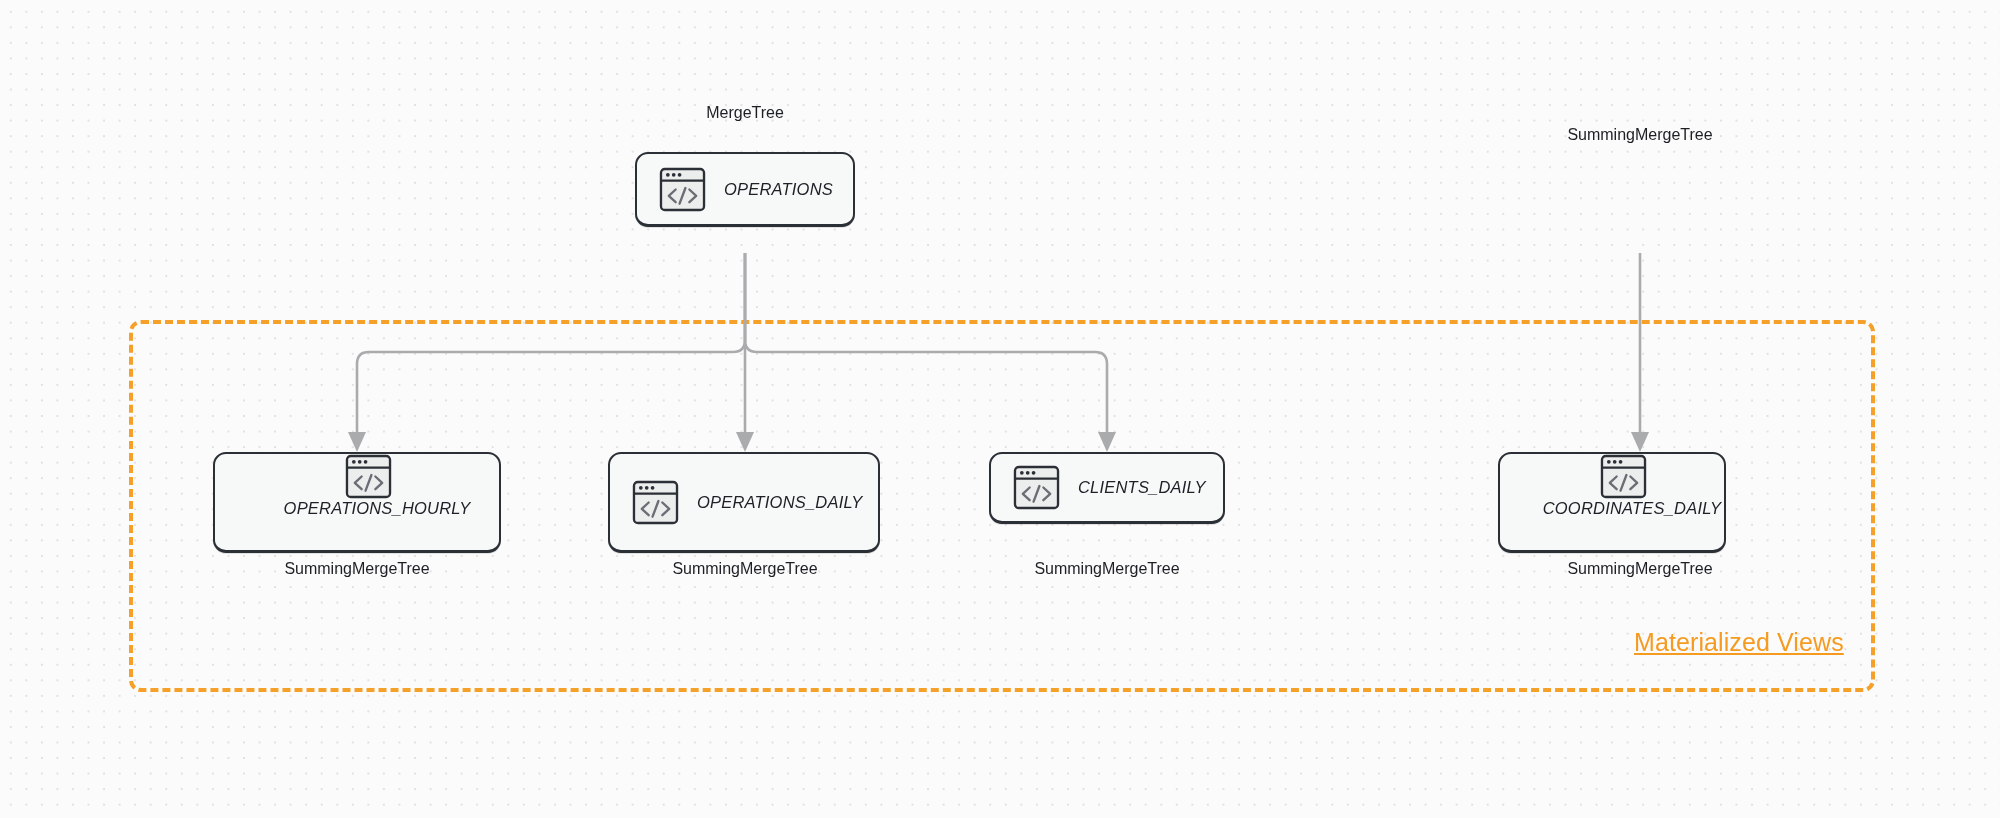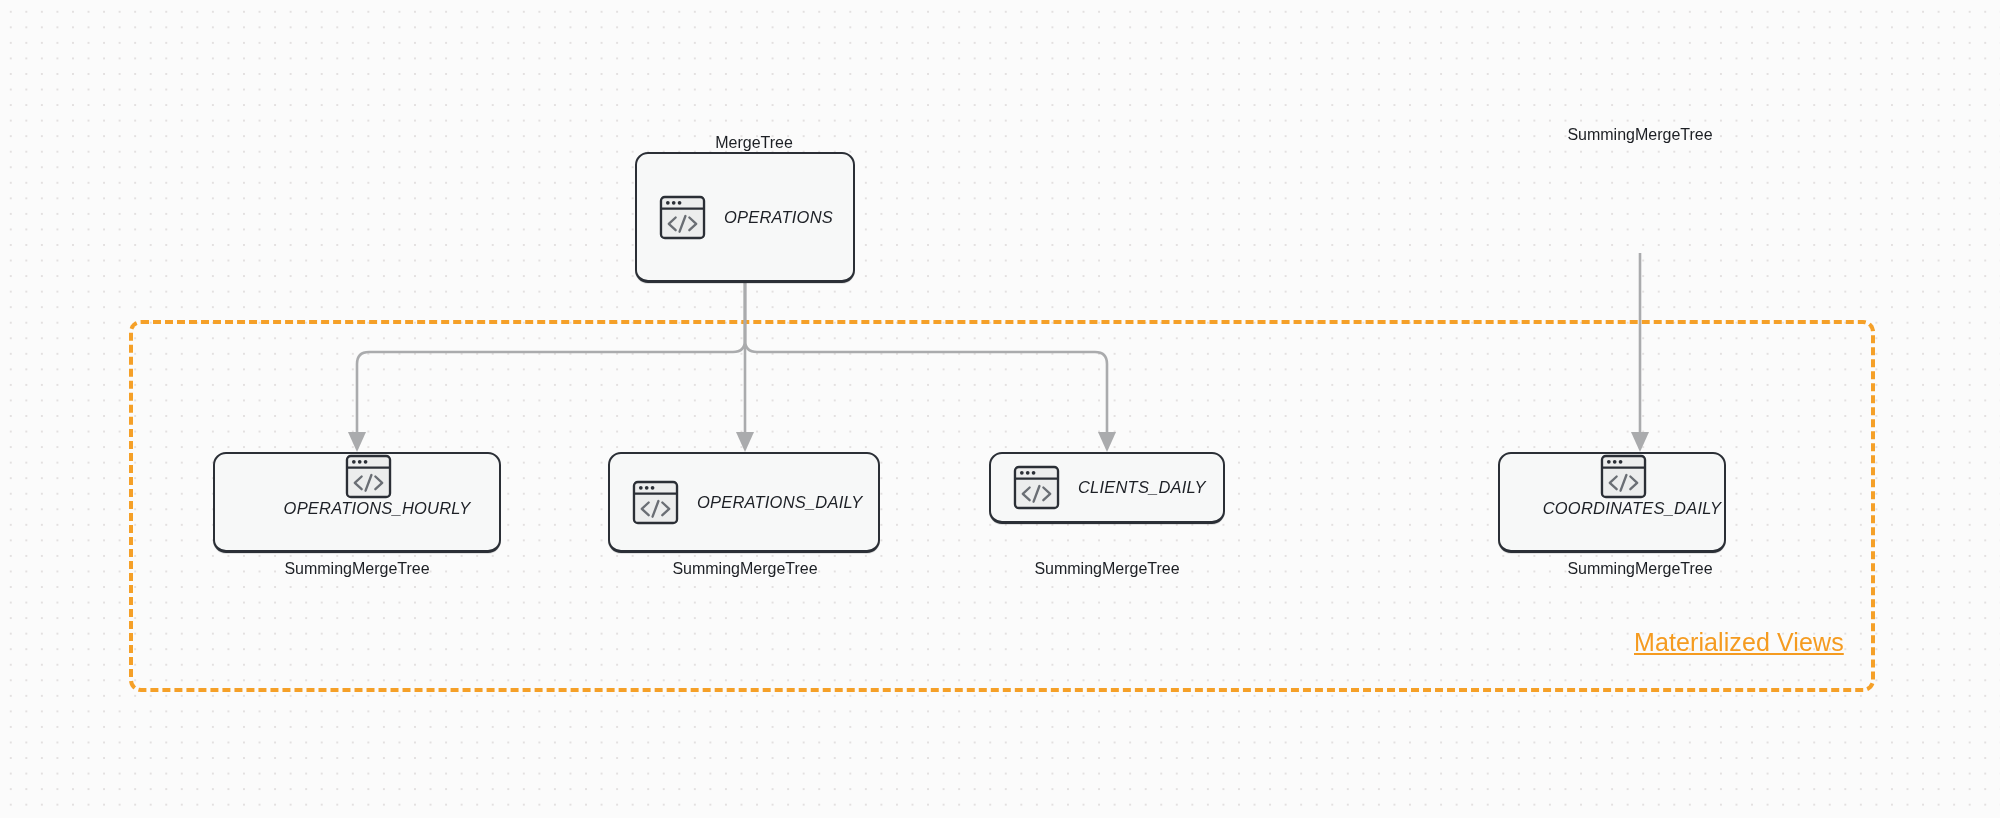--- a/index.html
+++ b/index.html
@@ -138,23 +138,23 @@
                L 1107 437"></path>
       <polygon class="edge-head" points="1098,432 1116,432 1107,452"></polygon>
     </g>
 
     <g>
       <path class="edge-path" d="M 1640 253 L 1640 437"></path>
       <polygon class="edge-head" points="1631,432 1649,432 1640,452"></polygon>
     </g>
   </svg>
 
-  <div class="caption" style="left:745px; top:134px;margin-left:9px;">MergeTree</div>
-
-  <div class="node" style="left:635px; top:152px; width:220px; height:131px;">
+  <div class="caption" style="left:745px; top:104px;">MergeTree</div>
+
+  <div class="node" style="left:635px; top:152px; width:220px; height:75px;">
     <span>
       <svg class="code-icon" viewBox="0 0 48 46" xmlns="http://www.w3.org/2000/svg">
         <rect x="2" y="2" width="44" height="42" rx="4" ry="4" fill="#eceded" stroke="#2b2f36" stroke-width="2.4"></rect>
         <line x1="2.5" y1="14" x2="45.5" y2="14" stroke="#2b2f36" stroke-width="2.2"></line>
         <circle cx="9" cy="8" r="1.9" fill="#2b2f36"></circle>
         <circle cx="15" cy="8" r="1.9" fill="#2b2f36"></circle>
         <circle cx="21" cy="8" r="1.9" fill="#2b2f36"></circle>
         <g fill="none" stroke="#6a6e74" stroke-width="2.4" stroke-linecap="round" stroke-linejoin="round">
           <polyline points="17,23 10,29.5 17,36"></polyline>
           <polyline points="31,23 38,29.5 31,36"></polyline>

